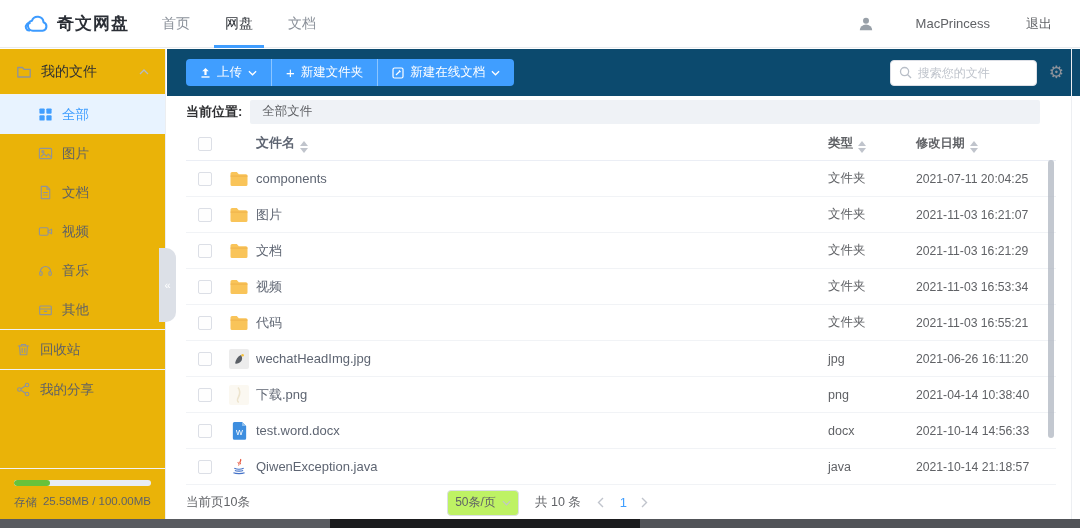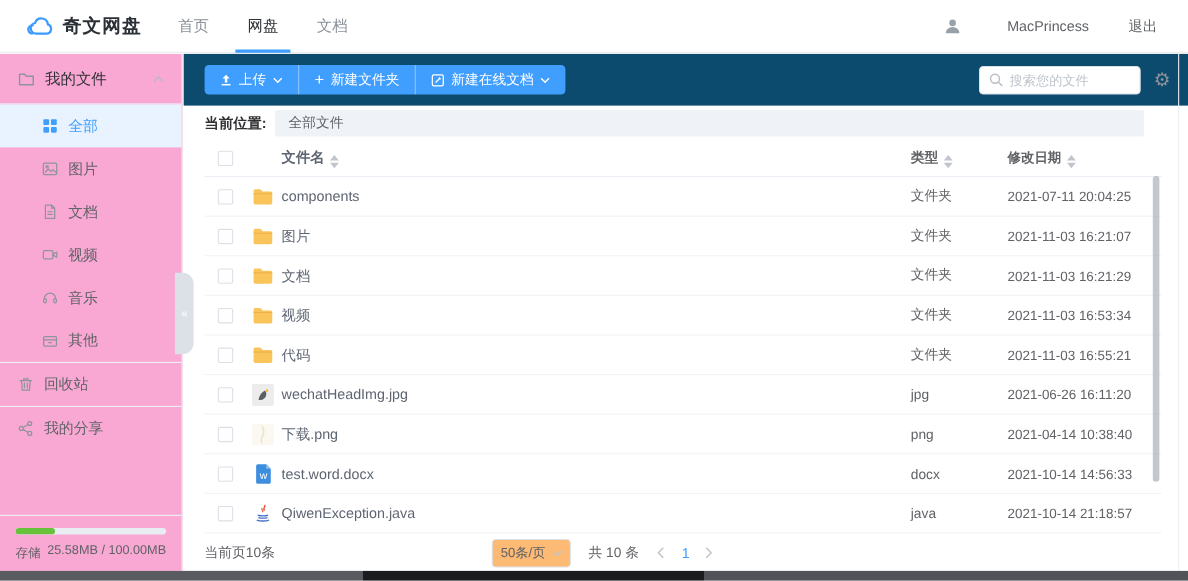--- a/index.html
+++ b/index.html
@@ -15,21 +15,21 @@
   .logo { display:flex; align-items:center; gap:7px; margin-left:24px; }
   .logo-text { font-size:17px; font-weight:bold; color:#2B2F36; letter-spacing:1px; }
   .nav { display:flex; height:48px; margin-left:22px; }
   .nav-item { padding:0 11px; margin-right:13px; line-height:46px; font-size:14px;
               color:#8A9099; cursor:pointer; border-bottom:3px solid transparent; }
   .nav-item.active { color:#2E3238; border-bottom-color:#409EFF; }
   .user-area { margin-left:auto; display:flex; align-items:center; margin-right:28px; }
   .user-name { margin-left:7px; color:#606266; font-size:13px;padding-left:36px; }
   .logout { margin-left:36px; color:#606266; font-size:13px; cursor:pointer; }
   
-  .sidebar { position:absolute; top:49px; left:0; width:166px; bottom:9px; background:#f9a8d4;
+  .sidebar { position:absolute; top:49px; left:0; width:166px; bottom:9px; background:#eab308;
              border-right:1px solid #ECEEF1; z-index:4; }
   .myfiles-header { height:46px; display:flex; align-items:center; padding:0 16px;
                     border-bottom:1px solid #F0F2F5; color:#303133; font-size:14px; cursor:pointer; }
   .myfiles-header .txt { margin-left:9px; }
   .myfiles-header .chev { margin-left:auto; }
   .menu-item { height:39px; display:flex; align-items:center; padding-left:38px;
                color:#606266; font-size:13.5px; cursor:pointer; }
   .menu-item .mi-icon { display:flex; color:#8F939B; }
   .menu-item .mi-label { margin-left:9px; }
   .menu-item.active { background:#E8F3FF; color:#409EFF; }
@@ -79,21 +79,21 @@
   .c-date { width:140px; font-size:12.2px; color:#606266; white-space:nowrap; }
   .sort-caret { display:inline-flex; flex-direction:column; gap:2px; margin-left:5px; vertical-align:1px; }
   .sc-up { width:0; height:0; border-left:4px solid transparent; border-right:4px solid transparent; border-bottom:5px solid #C0C4CC; }
   .sc-down { width:0; height:0; border-left:4px solid transparent; border-right:4px solid transparent; border-top:5px solid #C0C4CC; }
   .scroll-thumb { position:absolute; right:26px; top:111px; width:6px; height:278px;
                   background:#AFB6C0; opacity:.75; border-radius:3px; cursor:pointer; }
   
   .pager-bar { position:absolute; left:0; right:0; bottom:0; height:33px; background:#fff; }
   .pager-info { position:absolute; left:19px; top:0; line-height:33px; font-size:12.5px; color:#606266; }
   .pager-cluster { position:absolute; left:280px; top:0; height:33px; display:flex; align-items:center; }
-  .size-select { width:72px; height:26px; border:1px solid #DCDFE6; border-radius:4px; background:#fdba74;
+  .size-select { width:72px; height:26px; border:1px solid #DCDFE6; border-radius:4px; background:#bef264;
                  display:flex; align-items:center; justify-content:center; gap:6px;
                  font-size:12px; color:#606266; cursor:pointer; }
   .total-info { margin-left:16px; font-size:12.5px; color:#606266; }
   .page-arrow { margin-left:16px; color:#C0C4CC; cursor:pointer; display:flex; }
   .page-num { margin-left:16px; color:#409EFF; font-size:13px; cursor:pointer; }
   .page-next { margin-left:14px; }
   
   .right-line { position:absolute; right:8px; top:48px; bottom:9px; width:1px; background:#EDEFF2; z-index:7; }
   .bottom-strip { position:absolute; left:0; right:0; bottom:0; height:9px;
     background:linear-gradient(to right,#595B60 0,#595B60 330px,#1B1C1E 330px,#1B1C1E 640px,#515358 640px,#515358 100%); z-index:8; }

